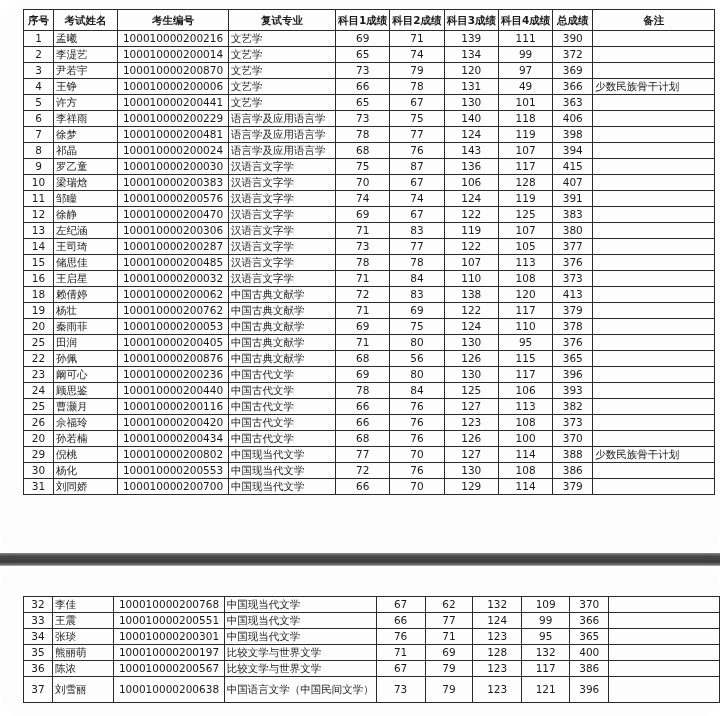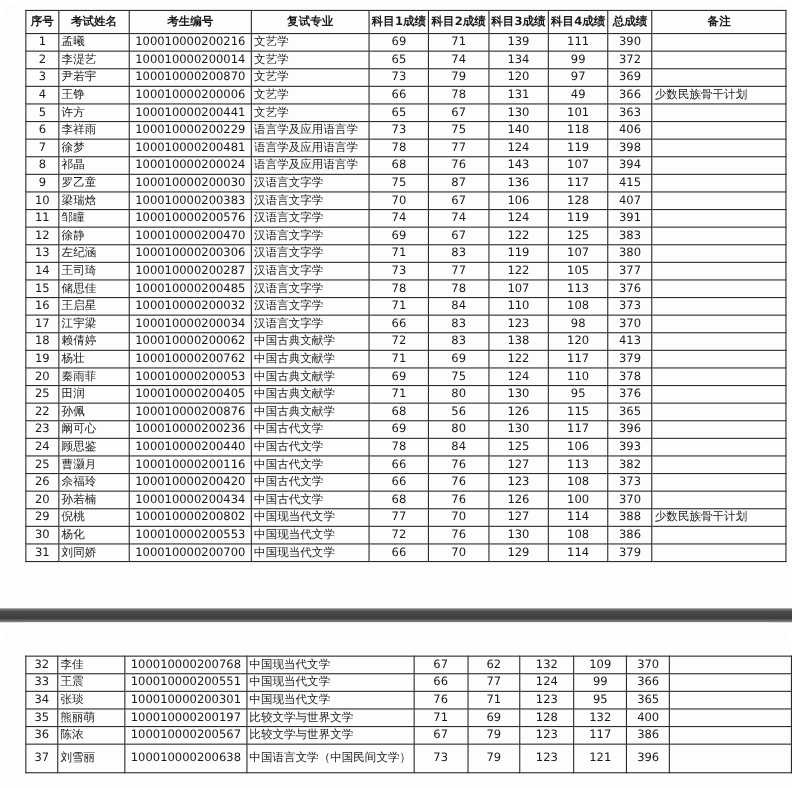--- a/index.html
+++ b/index.html
@@ -262,32 +262,20 @@
           <td class="c">100010000200032</td>
           <td class="l">汉语言文字学</td>
           <td class="c">71</td>
           <td class="c">84</td>
           <td class="c">110</td>
           <td class="c">108</td>
           <td class="c">373</td>
           <td class="l"></td>
         </tr>
         <tr>
-          <td class="c">17</td>
-          <td class="l">江宇梁</td>
-          <td class="c">100010000200034</td>
-          <td class="l">汉语言文字学</td>
-          <td class="c">66</td>
-          <td class="c">83</td>
-          <td class="c">123</td>
-          <td class="c">98</td>
-          <td class="c">370</td>
-          <td class="l"></td>
-        </tr>
-        <tr>
           <td class="c">18</td>
           <td class="l">赖倩婷</td>
           <td class="c">100010000200062</td>
           <td class="l">中国古典文献学</td>
           <td class="c">72</td>
           <td class="c">83</td>
           <td class="c">138</td>
           <td class="c">120</td>
           <td class="c">413</td>
           <td class="l"></td>

